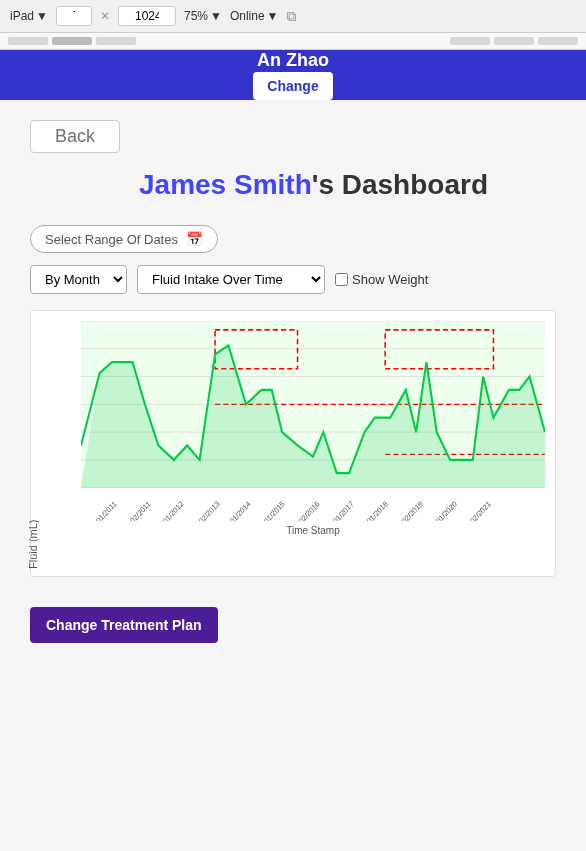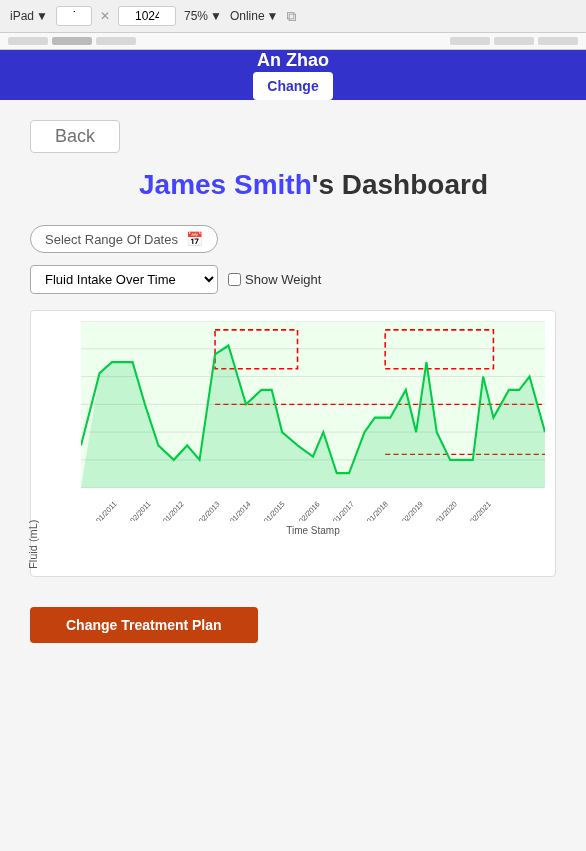--- a/index.html
+++ b/index.html
@@ -173,25 +173,25 @@
     }
     .chart-x-label {
       text-align: center;
       font-size: 10px;
       color: #555;
       margin-top: 4px;
     }
 
     
     .change-plan-btn {
-      background: #c2410c;
+      background: #4c1d95;
       color: white;
       border: none;
       border-radius: 4px;
-      padding: 10px 36px;
+      padding: 10px 16px;
       font-size: 14px;
       cursor: pointer;
       font-weight: bold;
     }
 
     .toolbar-tabs {
       background: #f8f8f8;
       border-bottom: 1px solid #ccc;
       display: flex;
       align-items: center;
@@ -257,20 +257,25 @@
     
     <div class="date-range-row">
       <button class="date-range-btn">
         <span>Select Range Of Dates</span>
         <span class="calendar-icon">📅</span>
       </button>
     </div>
 
     
     <div class="chart-controls-row">
+      <select class="select-dropdown">
+        <option>By Month</option>
+        <option>By Day</option>
+        <option>By Year</option>
+      </select>
       <select class="select-dropdown" style="width:188px;">
         <option>Fluid Intake Over Time</option>
         <option>Weight Over Time</option>
       </select>
       <label class="show-weight-label">
         <input type="checkbox" style="">
         <span>Show Weight</span>
       </label>
     </div>
 

